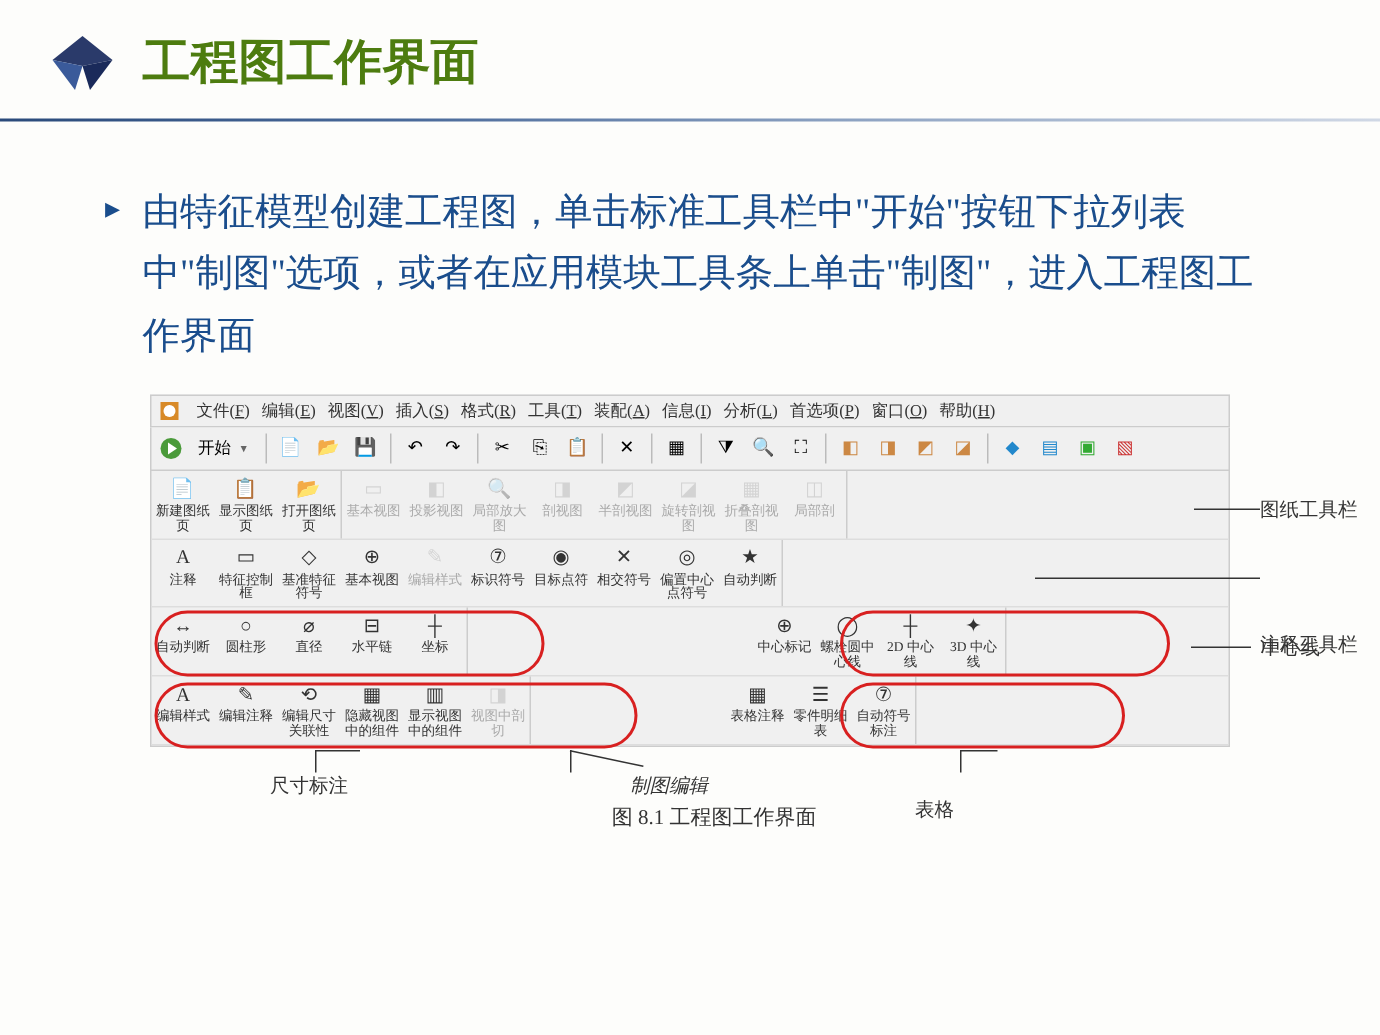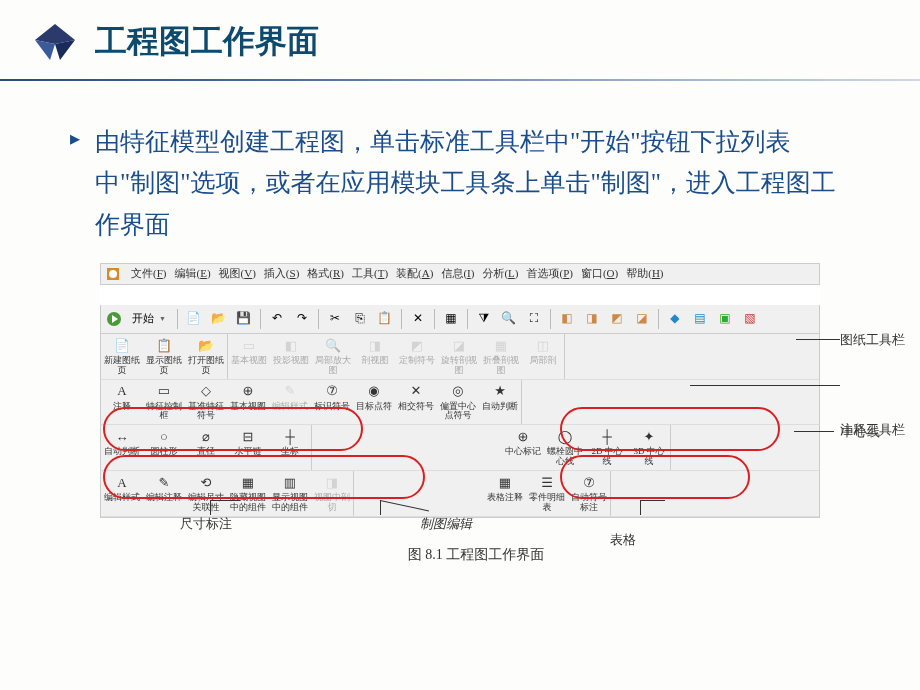--- a/index.html
+++ b/index.html
@@ -16,21 +16,21 @@
       align-items: center;
       padding: 20px 30px 15px 30px;
     }
     .logo-icon {
       width: 50px;
       height: 40px;
       margin-right: 15px;
     }
     .page-title {
       font-size: 32px;
-      color: #0c4a6e;
+      color: #4d7c0f;
       font-weight: bold;
     }
     .divider {
       height: 2px;
       background: linear-gradient(to right, #2a4a7a 0%, #4a6a9a 30%, #8aa0c0 60%, #d0d8e5 100%);
       margin: 0 0 0 0;
     }
     .content {
       padding: 40px 70px 10px 70px;
     }
@@ -78,21 +78,20 @@
       text-decoration: underline;
     }
     .std-toolbar {
       display: flex;
       align-items: center;
       background: #f0f0f0;
       border: 1px solid #ccc;
       border-top: none;
       padding: 3px 4px;
       gap: 3px;
-      margin-top: 20px;
     }
     .tb-btn {
       width: 22px;
       height: 22px;
       display: flex;
       align-items: center;
       justify-content: center;
       font-size: 12px;
       border: 1px solid transparent;
     }
@@ -159,21 +158,21 @@
     }
     .ann-line {
       position: absolute;
       background: #333;
       pointer-events: none;
     }
     .caption {
       text-align: center;
       font-size: 14px;
       color: #333;
-      margin-top: 28px;
+      margin-top: 38px;
       padding-left: 32px;
     }
     .dd-arrow { font-size: 7px; color: #666; margin-left: 1px; }
   </style>
 </head>
 <body>
 
 <div class="header">
   <svg class="logo-icon" viewBox="0 0 50 40">
     <polygon points="25,2 45,18 25,22 5,18" fill="#2a3a6a"></polygon>
@@ -269,21 +268,21 @@
           <div class="tool-item disabled">
             <div class="tool-icon-sm disabled">🔍</div>
             <div>局部放大图</div>
           </div>
           <div class="tool-item disabled">
             <div class="tool-icon-sm disabled">◨</div>
             <div>剖视图</div>
           </div>
           <div class="tool-item disabled">
             <div class="tool-icon-sm disabled">◩</div>
-            <div>定制符号</div>
+            <div>半剖视图</div>
           </div>
           <div class="tool-item disabled">
             <div class="tool-icon-sm disabled">◪</div>
             <div>旋转剖视图</div>
           </div>
           <div class="tool-item disabled">
             <div class="tool-icon-sm disabled">▦</div>
             <div>折叠剖视图</div>
           </div>
           <div class="tool-item disabled">

